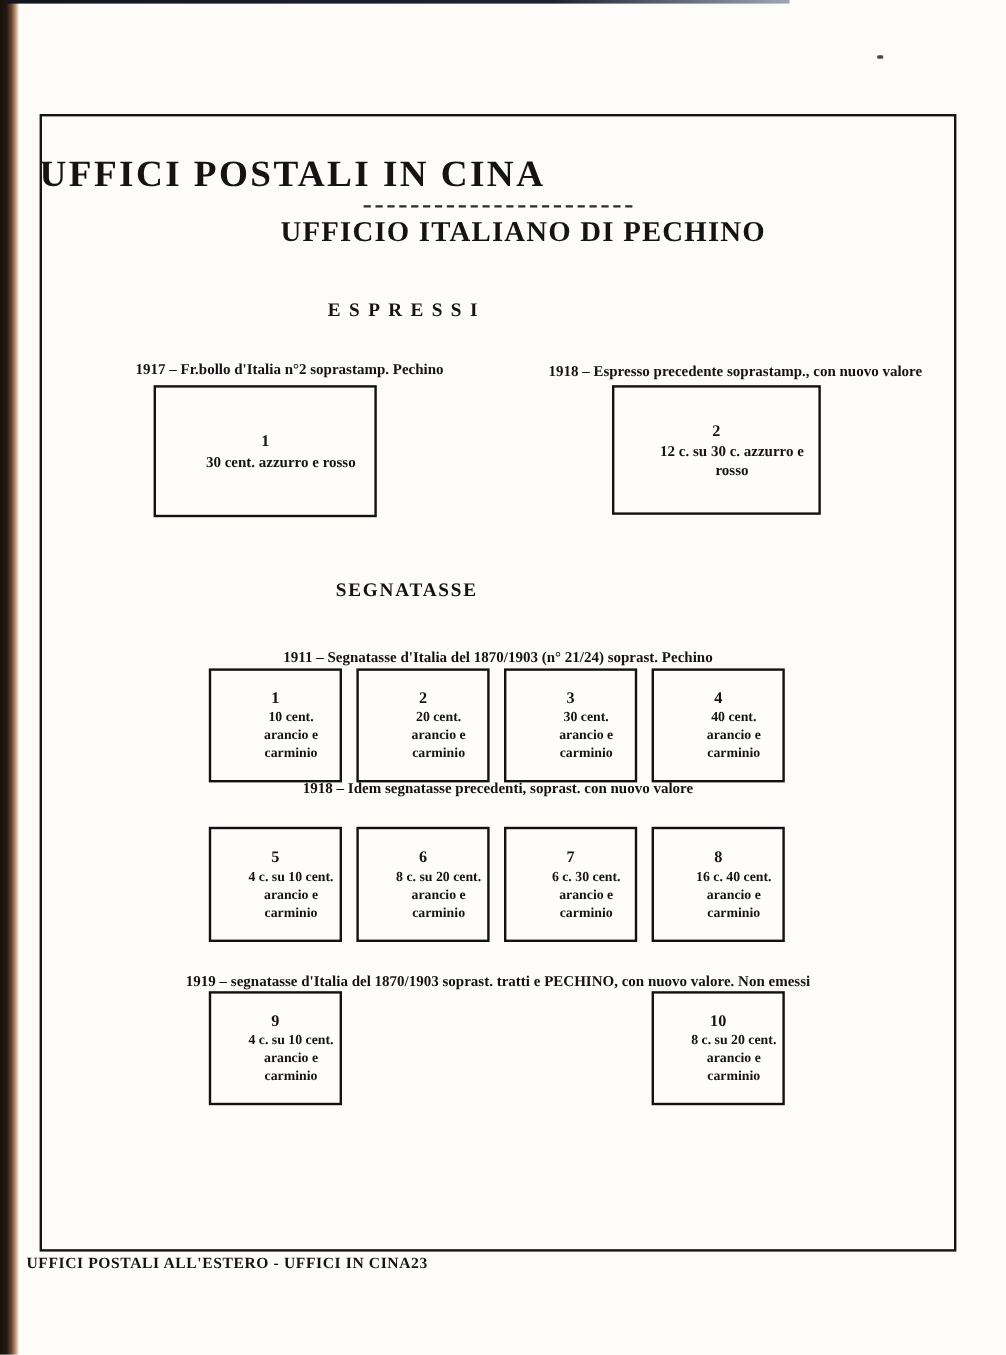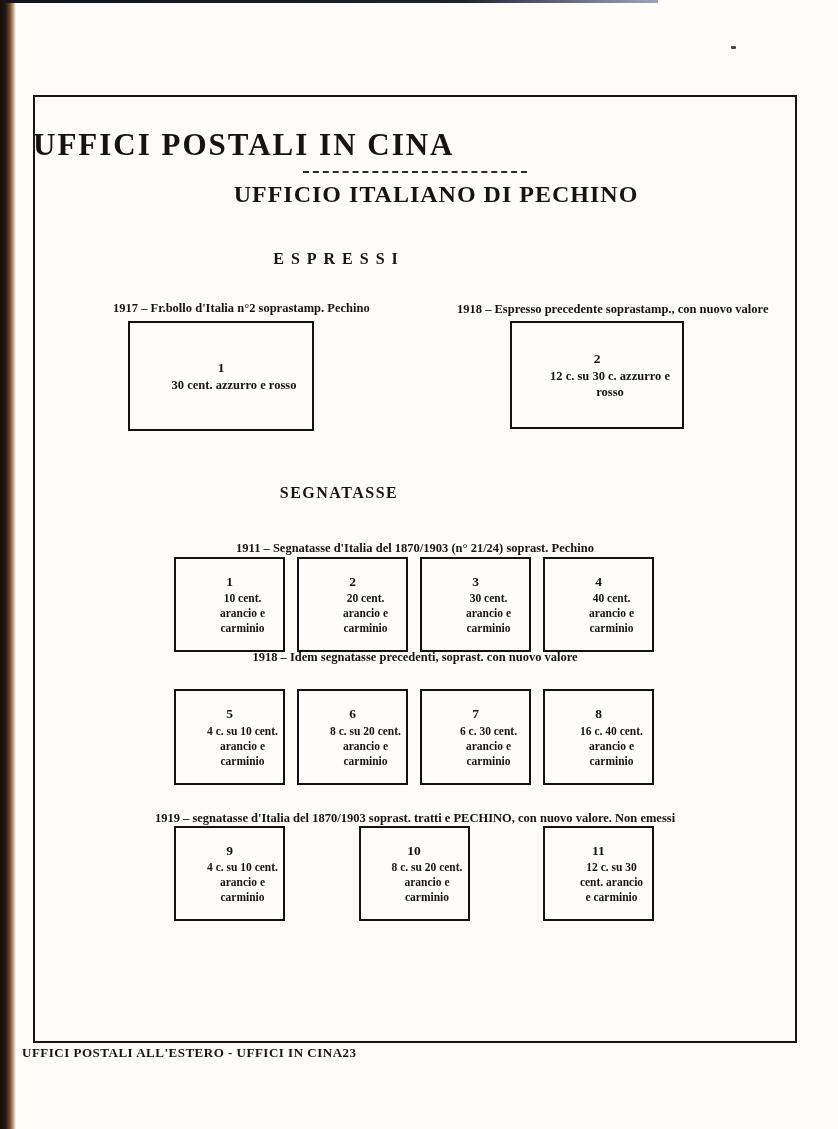--- a/index.html
+++ b/index.html
@@ -148,21 +148,17 @@
 <div class="caption caption-centered" style="top:811px;">1919 – segnatasse d'Italia del 1870/1903 soprast. tratti e PECHINO, con nuovo valore. Non emessi</div>
 <div class="stamp-row" style="top:826px;height:95px;">
   <div class="stamp-box">
     <div class="stamp-number">9</div>
     <div class="stamp-desc">4 c. su 10 cent. arancio e carminio</div>
   </div>
   <div class="stamp-box">
     <div class="stamp-number">10</div>
     <div class="stamp-desc">8 c. su 20 cent. arancio e carminio</div>
   </div>
-  <div class="stamp-box">
-    <div class="stamp-number">11</div>
-    <div class="stamp-desc">12 c.  su  30 cent. arancio e carminio</div>
-  </div>
 </div>
 
 <div class="footer">
   <span>UFFICI POSTALI ALL'ESTERO  -  UFFICI IN CINA</span><span class="page-num">23</span>
 </div>
 
 </body></html>

